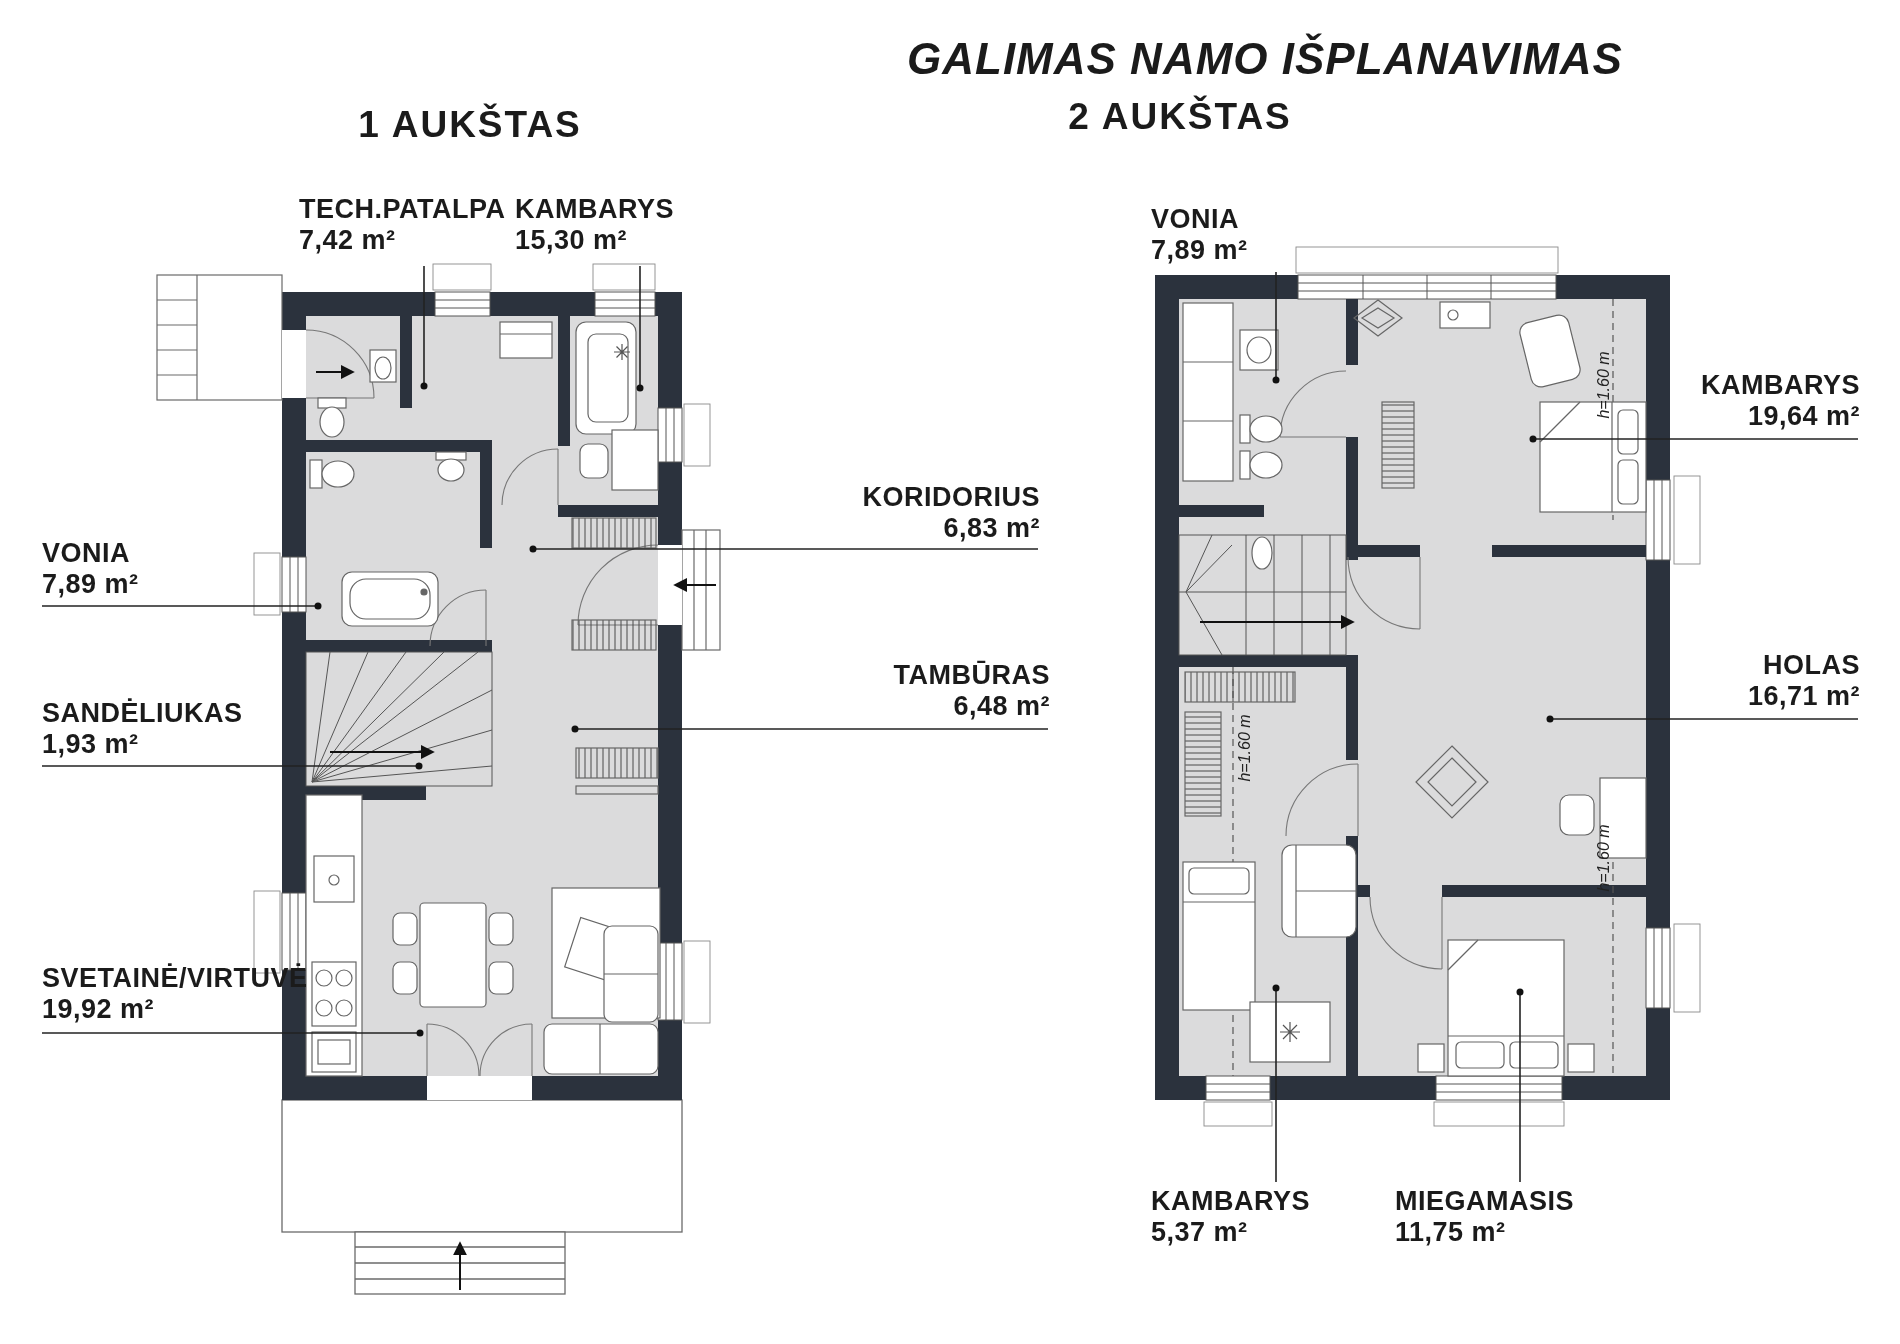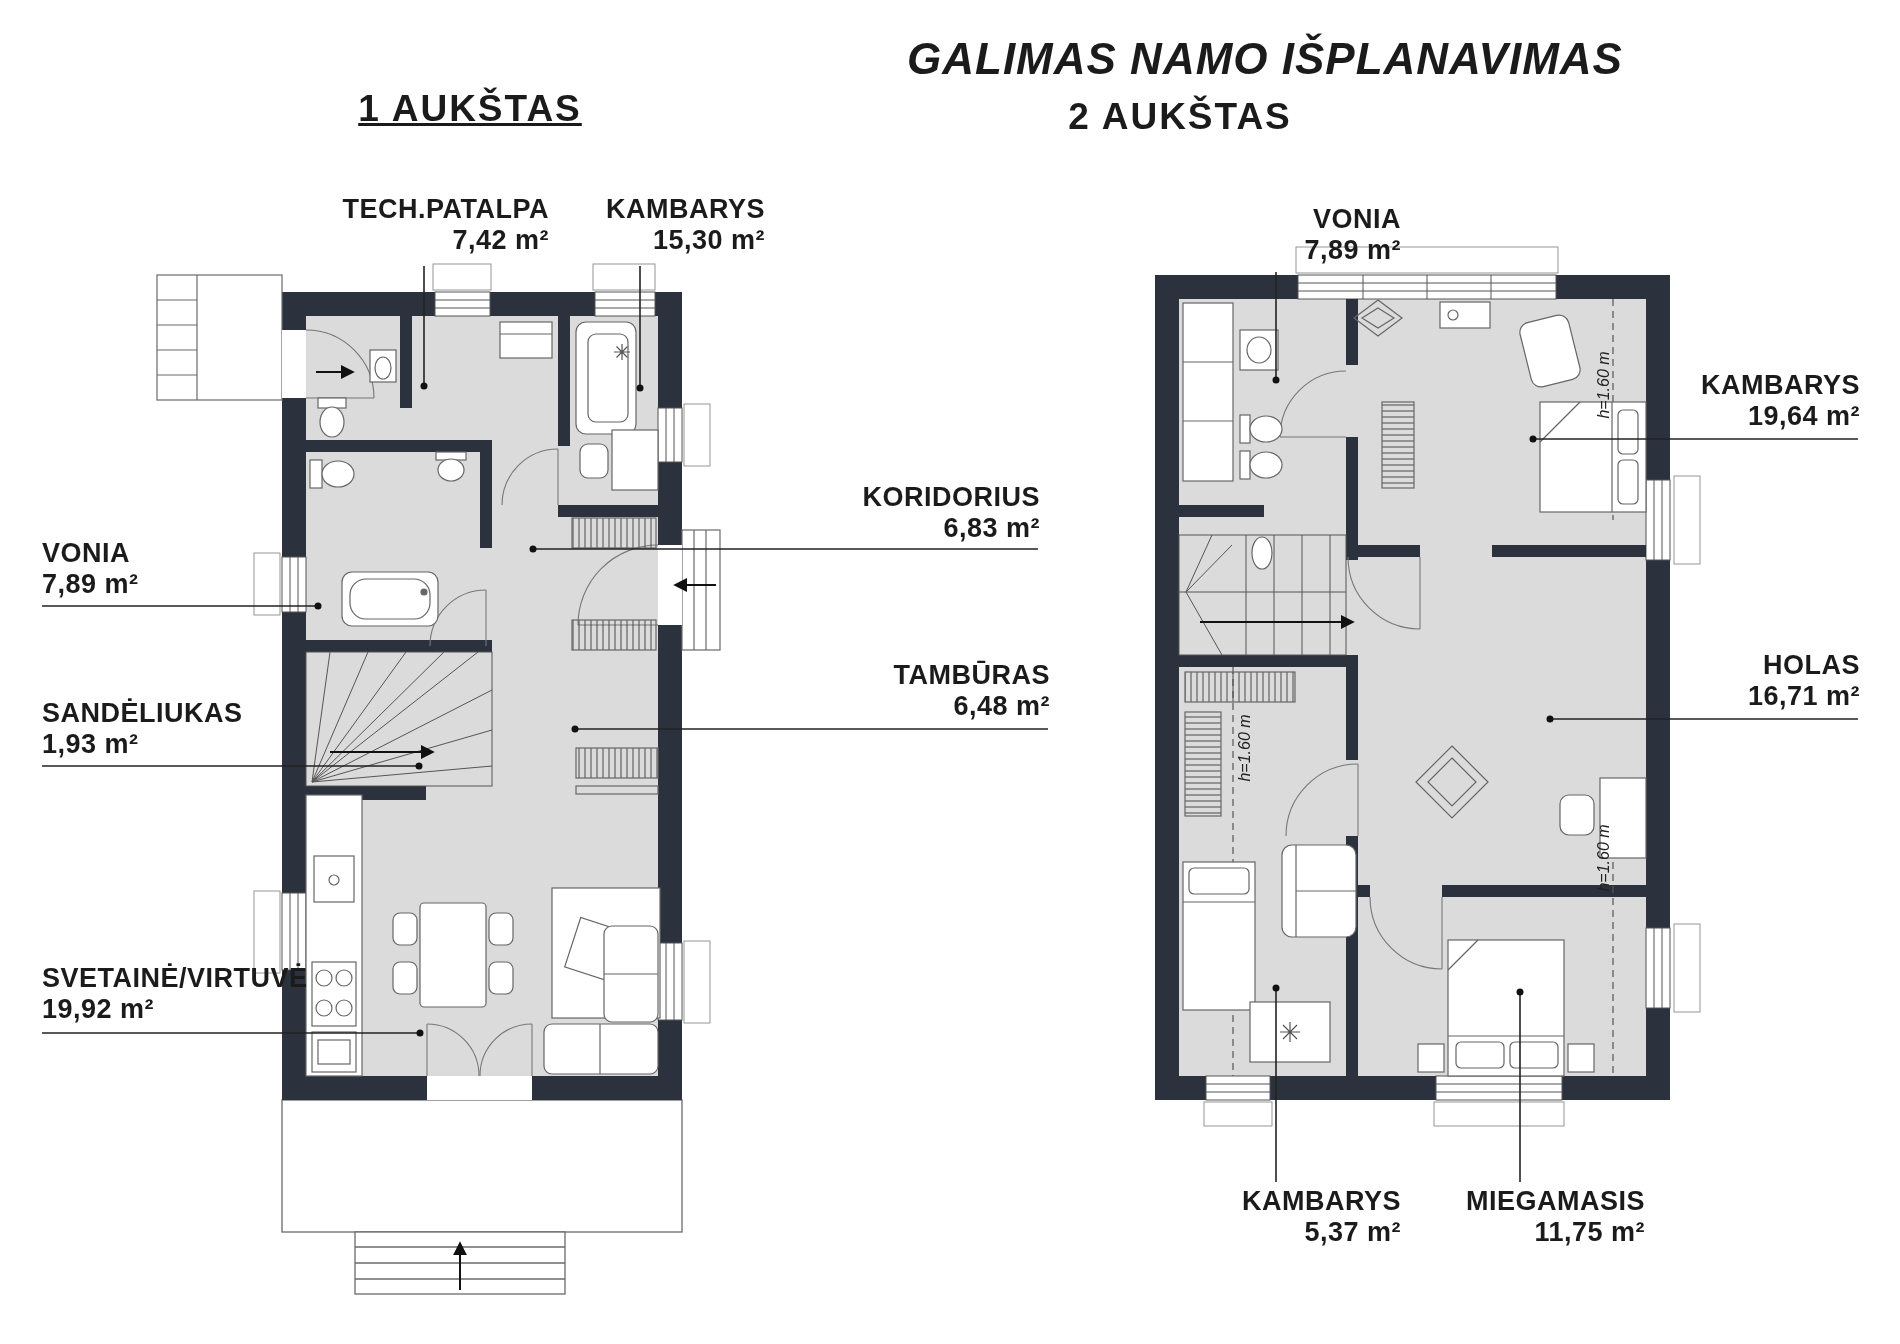--- a/index.html
+++ b/index.html
@@ -6,21 +6,21 @@
   body{width:1900px;height:1344px;position:relative;overflow:hidden;
        font-family:"Liberation Sans", sans-serif;color:#1b1b1b;}
   svg{position:absolute;left:0;top:0;}
   .main-title{position:absolute;margin:0;font-size:44px;font-weight:700;font-style:italic;
               letter-spacing:1px;text-align:center;white-space:nowrap;}
   .floor-title{position:absolute;font-size:37px;font-weight:600;letter-spacing:2px;
                text-align:center;}
   .room-label{position:absolute;font-size:27px;font-weight:600;letter-spacing:.5px;line-height:1.14;}
   .room-label .room-name{white-space:nowrap;}
   .room-label .room-area{white-space:nowrap;}
-  .align-center{text-align:right;}
+  .align-center{text-align:left;}
   .align-left{text-align:left;}
   .align-right{text-align:right;}
   .h-note{position:absolute;width:120px;height:24px;line-height:24px;text-align:center;
           transform:rotate(-90deg);font-style:italic;font-size:16px;color:#222;}
 </style>
 </head>
 <body>
 
 <svg width="1900" height="1344" viewBox="0 0 1900 1344">
   <defs>
@@ -344,21 +344,21 @@
       <circle cx="1550" cy="719" r="3.5" fill="#111" stroke="none"></circle>
     <line x1="1276" y1="1182" x2="1276" y2="988"></line>
       <circle cx="1276" cy="988" r="3.5" fill="#111" stroke="none"></circle>
     <line x1="1520" y1="1182" x2="1520" y2="992"></line>
       <circle cx="1520" cy="992" r="3.5" fill="#111" stroke="none"></circle>
   </g>
 </svg>
 
 <h1 class="main-title" style="left:907px;top:14px;width:620px;margin-top:20px;">GALIMAS NAMO IŠPLANAVIMAS</h1>
 
-<div class="floor-title" style="left:270px;top:88px;width:400px;text-decoration:underline;">1 AUKŠTAS</div>
+<div class="floor-title" style="left:270px;top:104px;width:400px;">1 AUKŠTAS</div>
 <div class="floor-title" style="left:980px;top:96px;width:400px;">2 AUKŠTAS</div>
 
 <div class="room-label align-center" style="left:299px;top:194px;width:250px;">
   <div class="room-name">TECH.PATALPA</div>
   <div class="room-area">7,42 m²</div>
 </div>
 <div class="room-label align-center" style="left:515px;top:194px;width:250px;">
   <div class="room-name">KAMBARYS</div>
   <div class="room-area">15,30 m²</div>
 </div>

